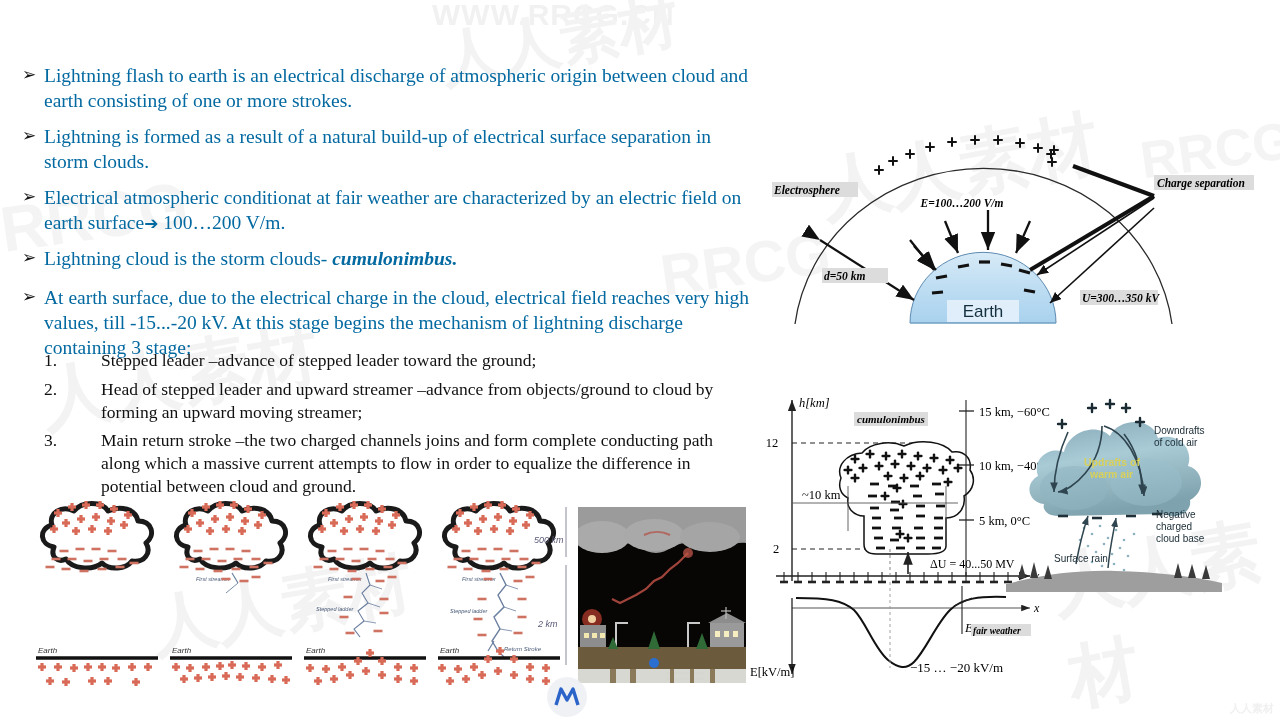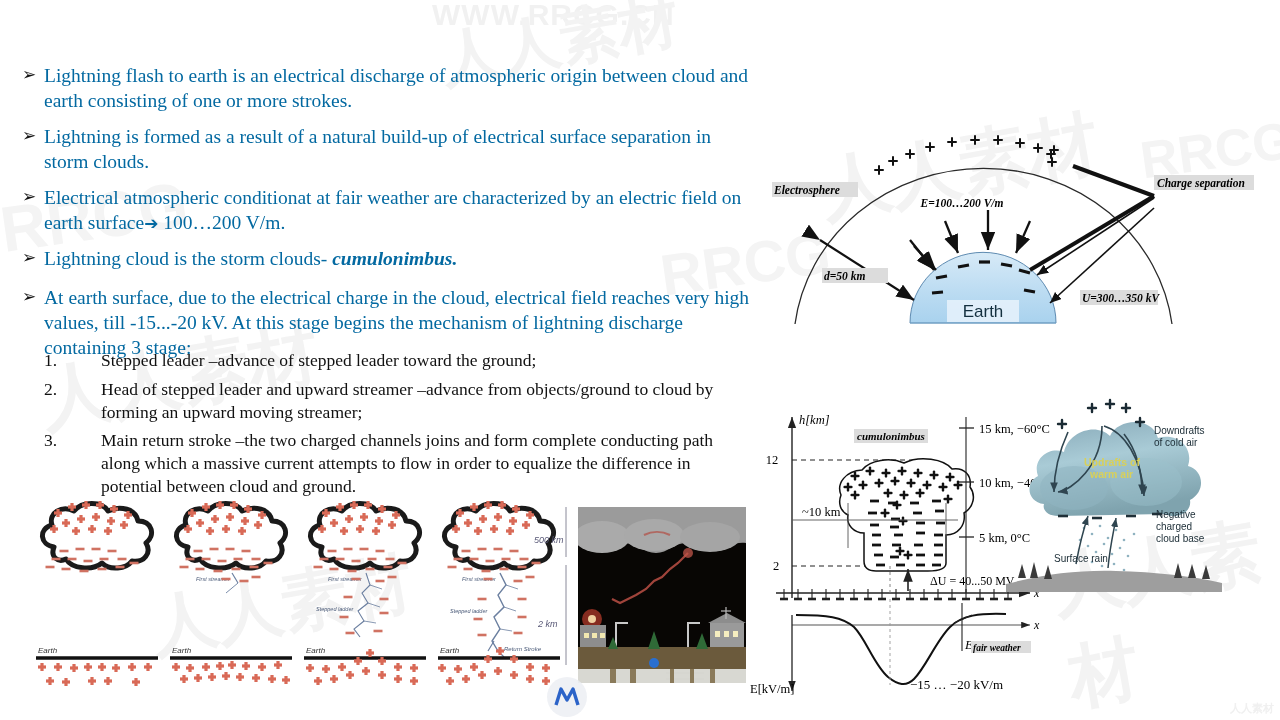--- a/index.html
+++ b/index.html
@@ -51,21 +51,21 @@
   #photo{left:578px;top:507px;width:168px;height:176px;}
   .photo-frame{width:168px;height:176px;background:#0a0805;position:relative;overflow:hidden;}
 
   
   #cloudpic{left:1006px;top:392px;width:216px;height:206px;}
 
   
   #earthfig{left:762px;top:118px;width:518px;height:222px;}
 
   
-  #cbfig{left:758px;top:403px;width:305px;height:312px;}
+  #cbfig{left:758px;top:386px;width:305px;height:312px;}
   .logo-rr{position:absolute;left:546px;top:676px;width:210px;height:42px;pointer-events:none;}
 </style>
 </head>
 <body>
 
 <div class="slide">
 
   <div class="wm wm-top">WWW.RRCG.CN</div>
   <div class="wm wm-ghost" style="left:0px;top:180px;font-size:64px;transform:rotate(-8deg);">RRCG</div>
   <div class="wm wm-ghost" style="left:660px;top:230px;font-size:58px;transform:rotate(-8deg);">RRCG</div>

